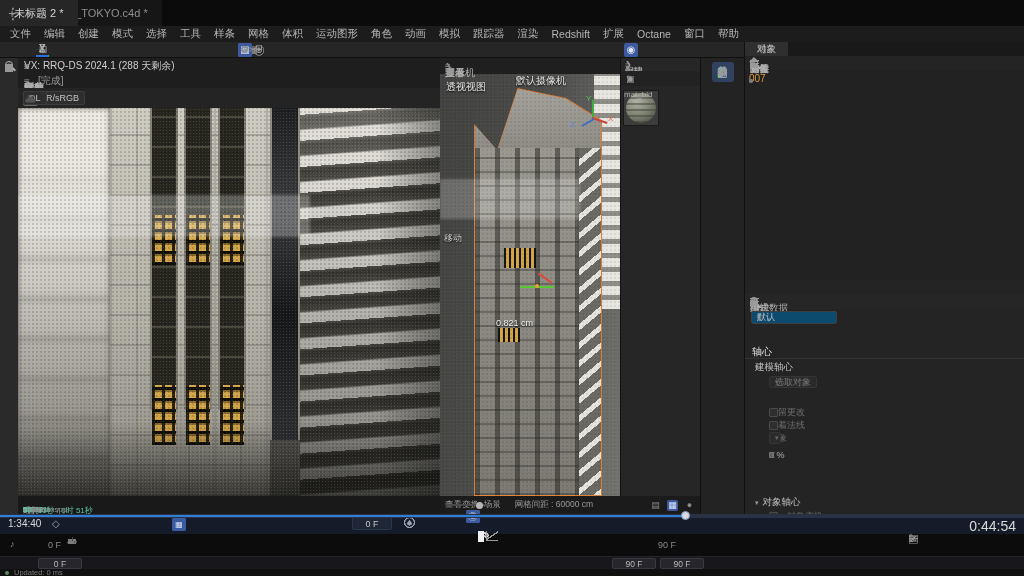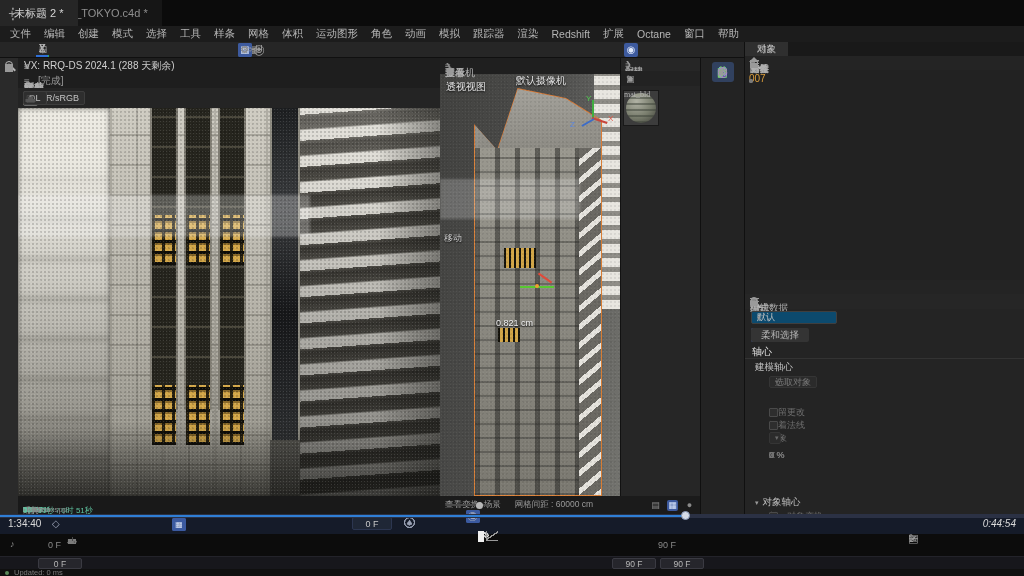--- a/index.html
+++ b/index.html
@@ -129,21 +129,21 @@
   #vm-footer .ic.sel{background:#3d5a9e;color:#d8e4fa;}
   .mini-slider{position:static;width:44px;height:2px;background:#4a4a4a;border-radius:1px;position:relative;}
   .mini-slider::after{content:"";position:absolute;left:70%;top:-2.5px;width:7px;height:7px;border-radius:50%;background:#b8b8b8;}
 
   
   #materials-pane{left:620px;top:58px;width:80px;height:438px;background:#262626;border-left:1px solid #121212;}
   .mt-menu{left:0;top:0;right:0;height:13px;display:flex;align-items:center;gap:6px;padding:0 4px;font-size:9px;color:#b0b0b0;}
   .mt-menu .menu-item{position:static;}
   .mt-actions{left:0;top:13px;right:0;height:15px;display:flex;align-items:center;gap:7px;padding:0 5px;font-size:10px;color:#9a9a9a;background:#222;}
   .mt-actions .glyph{font-size:9px;}
-  .mat-grid{left:0;top:30px;right:0;bottom:0;display:flex;flex-wrap:wrap;align-content:flex-start;padding:2px;gap:1px;position:absolute;font-family:Liberation Serif, serif;}
+  .mat-grid{left:0;top:30px;right:0;bottom:0;display:flex;flex-wrap:wrap;align-content:flex-start;padding:2px;gap:1px;position:absolute;}
   .mat{position:static;width:37px;}
   .mat-thumb{position:static;display:block;width:36px;height:36px;background:#3c3c3c;border:1px solid #19191,9;border:1px solid #191919;position:relative;}
   .mat-sphere{left:2px;top:2px;width:30px;height:30px;border-radius:50%;display:block;}
   .mat-name{position:static;display:block;font-size:8px;color:#b0b0b0;line-height:10px;padding:0 1px;white-space:nowrap;overflow:hidden;}
   .mat.active .mat-name{background:#4a62a8;color:#fff;}
   .m-gold .mat-sphere{background:repeating-linear-gradient(0deg,rgba(212,170,80,.85) 0 3px,rgba(10,8,4,.9) 3px 7px),repeating-linear-gradient(90deg,rgba(0,0,0,.75) 0 2px,transparent 2px 6px),radial-gradient(circle at 35% 30%,#8a7440,#241e10 70%);}
   .m-white .mat-sphere{background:radial-gradient(circle at 35% 28%,#ffffff,#dededc 45%,#96969a);}
   .m-navy .mat-sphere{background:radial-gradient(circle at 35% 28%,#5e6878,#262b33 55%,#131519);}
   .m-mech .mat-sphere{background:repeating-linear-gradient(0deg,rgba(60,60,60,.5) 0 2px,transparent 2px 7px),radial-gradient(circle at 35% 28%,#e8e8e6,#a8a8a4 55%,#5c5c58);}
   .m-black .mat-sphere{background:radial-gradient(circle at 35% 28%,#474747,#161616 60%);}
@@ -217,21 +217,21 @@
   .tp-key{left:52px;top:4px;font-size:10px;color:#9aa2b5;}
   .tp-ctr{left:172px;top:2px;display:flex;align-items:center;gap:6px;height:16px;}
   .tp-ctr .glyph{font-size:8px;color:#9aa2b5;letter-spacing:-1px;width:14px;}
   .tp-btn{position:static;width:14px;height:13px;line-height:13px;font-size:8px;text-align:center;border-radius:2px;color:#9aa2b5;}
   .tp-btn.sel{background:#3b5aa0;color:#dfe8fa;}
   .tp-frame{left:352px;top:3px;width:40px;height:13px;line-height:13px;text-align:center;font-size:9px;color:#c8c8c8;background:#1f2736;border:1px solid #2c3650;border-radius:2px;}
   .tp-rec{left:404px;top:3px;display:flex;gap:5px;}
   .rec-c{position:static;width:11px;height:11px;line-height:10px;border:1px solid #9aa2b5;border-radius:50%;font-size:7px;color:#9aa2b5;text-align:center;}
   .tp-right{left:466px;top:2px;display:flex;gap:6px;align-items:center;}
   .tp-right .glyph{font-size:9px;color:#9aa2b5;width:13px;}
-  .tp-clock{right:8px;top:4px;font-size:10px;color:#dadada;left:auto;position:absolute;font-style:italic;}
+  .tp-clock{right:8px;top:4px;font-size:14px;color:#dadada;left:auto;position:absolute;}
 
   #ruler{left:0;top:534px;width:1024px;height:22px;background:#0c0c0c;}
   .rl-spk{left:10px;top:5px;font-size:9px;color:#8a8a8a;}
   .rl-f0{left:48px;top:6px;font-size:9px;color:#8a8a8a;}
   .ruler-ticks{left:65px;top:3px;width:592px;height:18px;display:flex;justify-content:space-between;}
   .tick{position:static;display:flex;flex-direction:column;align-items:center;width:14px;}
   .tick-label{position:static;font-size:8px;color:#7d7d7d;line-height:9px;}
   .tick-mark{position:static;width:1px;height:4px;background:#4a4a4a;}
   .rl-f90{left:658px;top:6px;font-size:9px;color:#8a8a8a;}
   .vid-ctr{left:478px;top:2px;display:flex;gap:13px;align-items:center;z-index:9;}
@@ -679,25 +679,20 @@
       </span>
     </div>
     <div class="at-tool">
       <span class="glyph">✚</span>
       <span style="position:static">移动</span>
       <span class="preset-dd">
         <span style="position:static">默认</span>
           <span class="car">▾</span>
       </span>
     </div>
-    <div class="at-modes">
-
-    <span class="mode-tab active">轴心</span>
-        <span class="mode-tab">柔和选择</span>
-      </div>
     <div class="at-section">轴心</div>
     <div class="at-group"><span class="car">▾</span><span style="position:static">建模轴心</span></div>
 
     <div class="attr-row r-pos">
       <span class="attr-label">位置</span>
       <span class="attr-dd">
           <span style="position:static">选取对象</span>
           <span class="car">▾</span>
         </span>
     </div>

